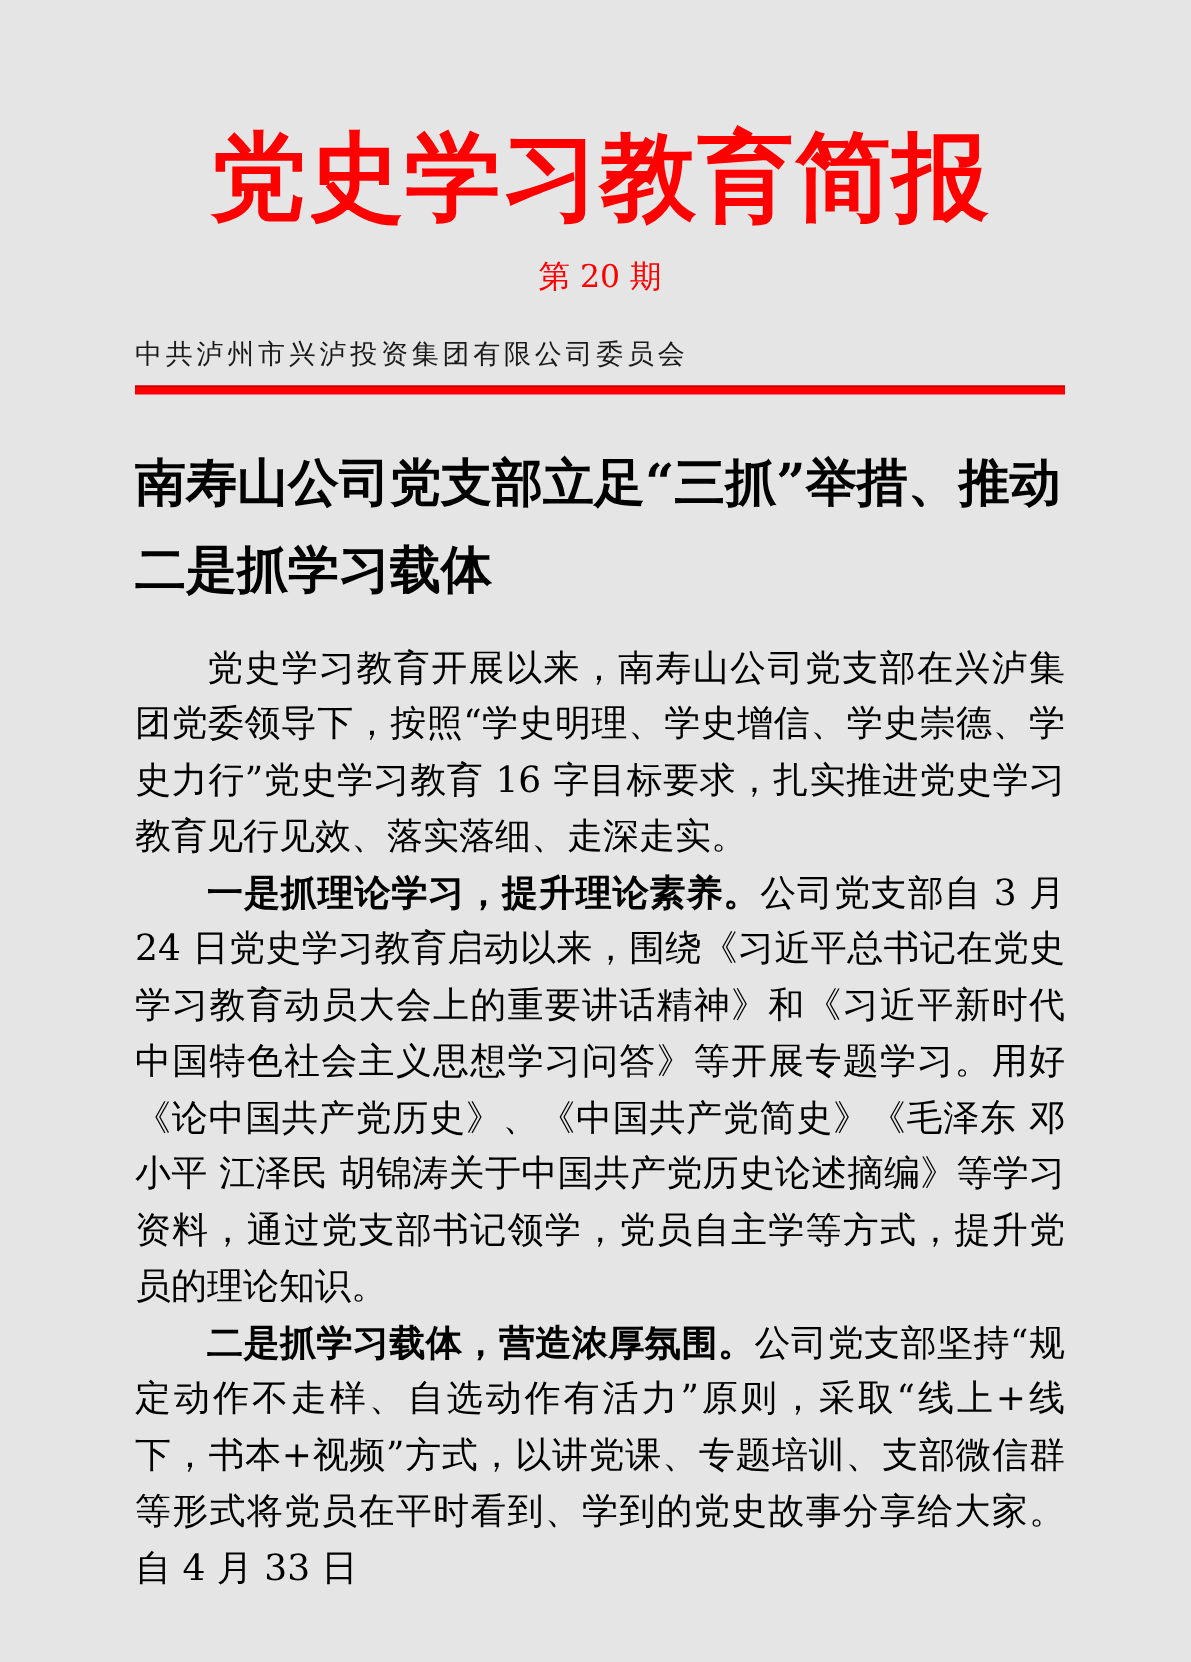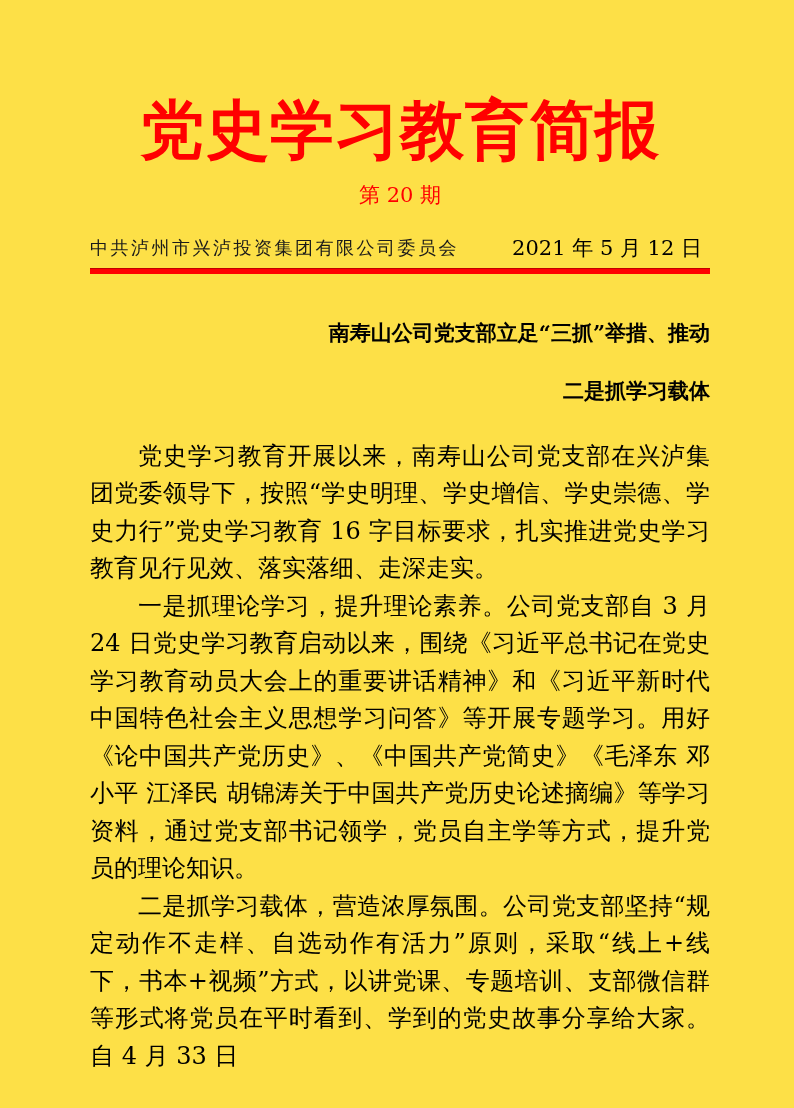--- a/index.html
+++ b/index.html
@@ -5,24 +5,24 @@
   html, body {
     margin: 0;
     padding: 0;
     background: #ffffff;
   }
   .page {
     position: relative;
     width: 794px;
     height: 1108px;
     margin: 0 auto;
-    background: #fde047;
+    background: #e5e5e5;
     overflow: hidden;
     box-sizing: border-box;
-    padding: 12px 84px 0 90px;
+    padding: 1px 84px 0 90px;
     font-family: "DejaVu Serif", "Liberation Serif", serif;
     color: #000000;
   }
   
   .masthead-title {
     margin: 0;
     padding-top: 80px;
     text-align: center;
     font-size: 64px;
     line-height: 1.2;
@@ -63,59 +63,58 @@
   }
   .red-rule {
     margin-top: 6px;
     height: 5px;
     background: #ff0000;
     border-top: 1px solid #c00000;
   }
   
   .article-title {
     margin: 30px 0 0 0;
-    text-align: right;
-    font-size: 21px;
+    text-align: left;
+    font-size: 34px;
     line-height: 58px;
     font-weight: bold;
     color: #000000;
     font-family: "DejaVu Serif", "Liberation Serif", serif;
   }
   .article-body {
     margin-top: 18px;
   }
   .article-body p {
     margin: 0;
     font-size: 24px;
     line-height: 37.5px;
     text-align: justify;
     text-indent: 2em;
     color: #000000;
     font-family: "DejaVu Serif", "Liberation Serif", serif;
   }
   .para-lead {
-    font-weight: normal;
+    font-weight: bold;
     font-family: "DejaVu Sans", "Liberation Sans", sans-serif;
   }
 </style>
 </head>
 <body>
 
 <div class="page">
 
   <header>
     <h1 class="masthead-title">党史学习教育简报</h1>
 
     <div class="issue-number">第 20 期</div>
 
     <div class="info-row">
       <div class="org-block">
         <div class="org-line-1">中共泸州市兴泸投资集团有限公司委员会</div>
       </div>
-      <div class="issue-date">2021 年 5 月 12 日</div>
     </div>
 
     <div class="red-rule"></div>
   </header>
 
   <article>
     <h2 class="article-title">
       <span>南寿山公司党支部立足“三抓”举措、推动</span><br>
       <span>二是抓学习载体</span>
     </h2>

